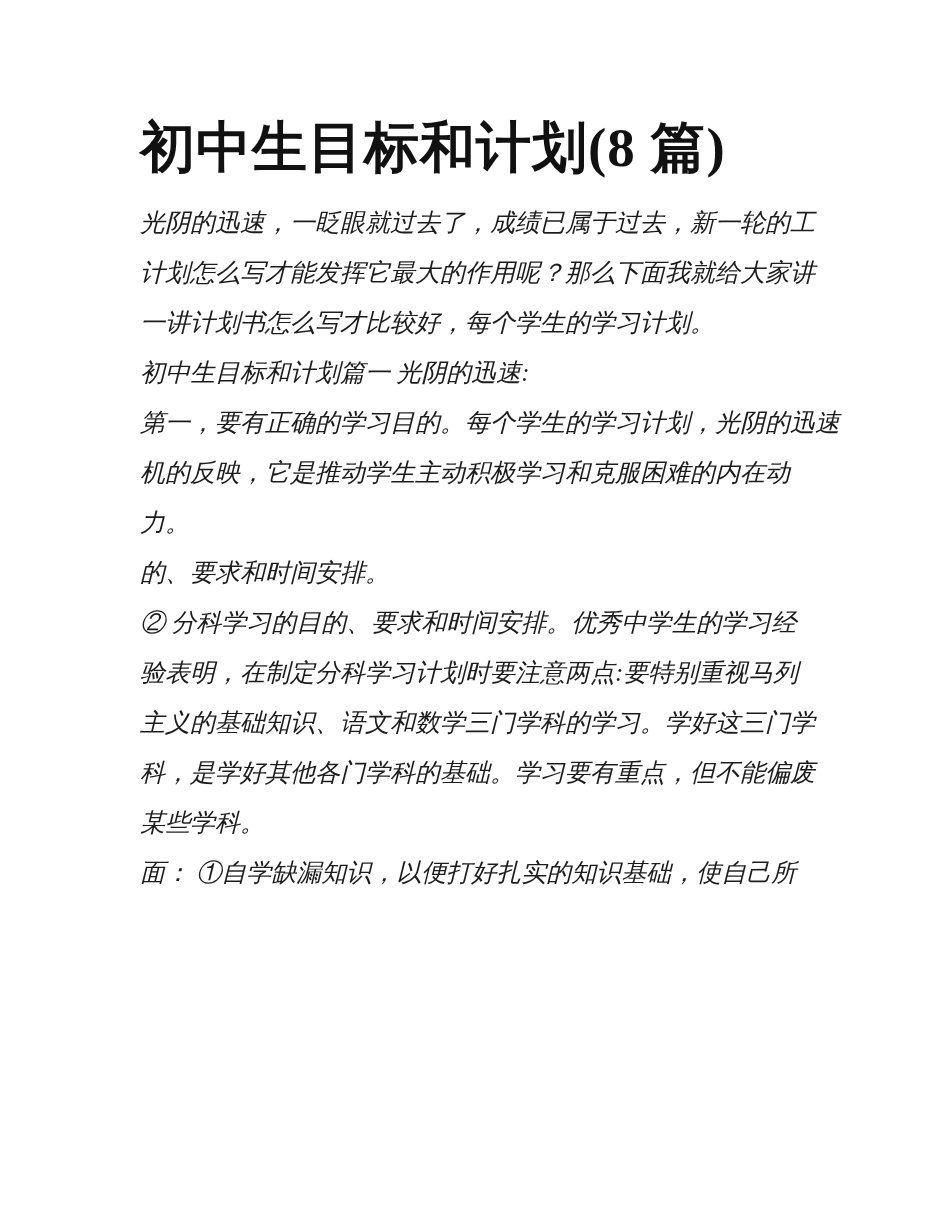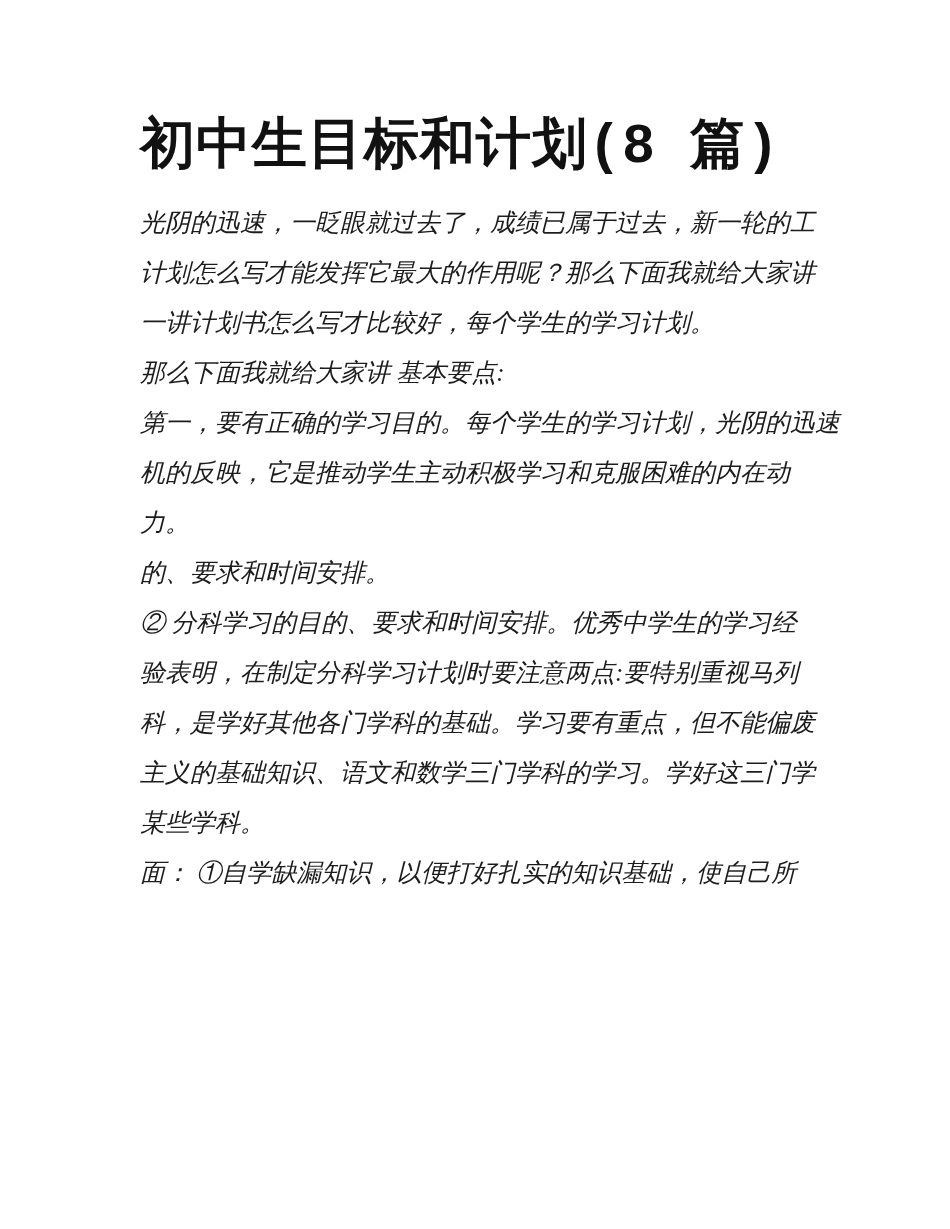--- a/index.html
+++ b/index.html
@@ -22,21 +22,20 @@
     padding: 112px 135px 0 140px;
   }
   .doc-title {
     margin: 0;
     font-size: 55px;
     font-weight: bold;
     line-height: 72px;
     color: #111111;
     letter-spacing: 1px;
     white-space: pre;
-    font-family: Liberation Mono, monospace;
   }
   .doc-body {
     margin-top: 14px;
     font-style: italic;
   }
   .doc-line {
     height: 50px;
     line-height: 50px;
     font-size: 25px;
     color: #1c1c1c;
@@ -46,25 +45,25 @@
 </style>
 </head>
 <body>
 
 <div class="page">
   <h1 class="doc-title">初中生目标和计划(8 篇)</h1>
   <div class="doc-body">
     <div class="doc-line">光阴的迅速，一眨眼就过去了，成绩已属于过去，新一轮的工</div>
     <div class="doc-line">计划怎么写才能发挥它最大的作用呢？那么下面我就给大家讲</div>
     <div class="doc-line">一讲计划书怎么写才比较好，每个学生的学习计划。</div>
-    <div class="doc-line">那么下面我就给大家讲 基本要点:</div>
+    <div class="doc-line">初中生目标和计划篇一 光阴的迅速:</div>
     <div class="doc-line">第一，要有正确的学习目的。每个学生的学习计划，光阴的迅速</div>
     <div class="doc-line">机的反映，它是推动学生主动积极学习和克服困难的内在动</div>
     <div class="doc-line">力。</div>
     <div class="doc-line">的、要求和时间安排。</div>
     <div class="doc-line">② 分科学习的目的、要求和时间安排。优秀中学生的学习经</div>
     <div class="doc-line">验表明，在制定分科学习计划时要注意两点:要特别重视马列</div>
+    <div class="doc-line">主义的基础知识、语文和数学三门学科的学习。学好这三门学</div>
     <div class="doc-line">科，是学好其他各门学科的基础。学习要有重点，但不能偏废</div>
-    <div class="doc-line">主义的基础知识、语文和数学三门学科的学习。学好这三门学</div>
     <div class="doc-line">某些学科。</div>
     <div class="doc-line">面： ①自学缺漏知识，以便打好扎实的知识基础，使自己所</div>
   </div>
 </div>
 
 </body></html>

